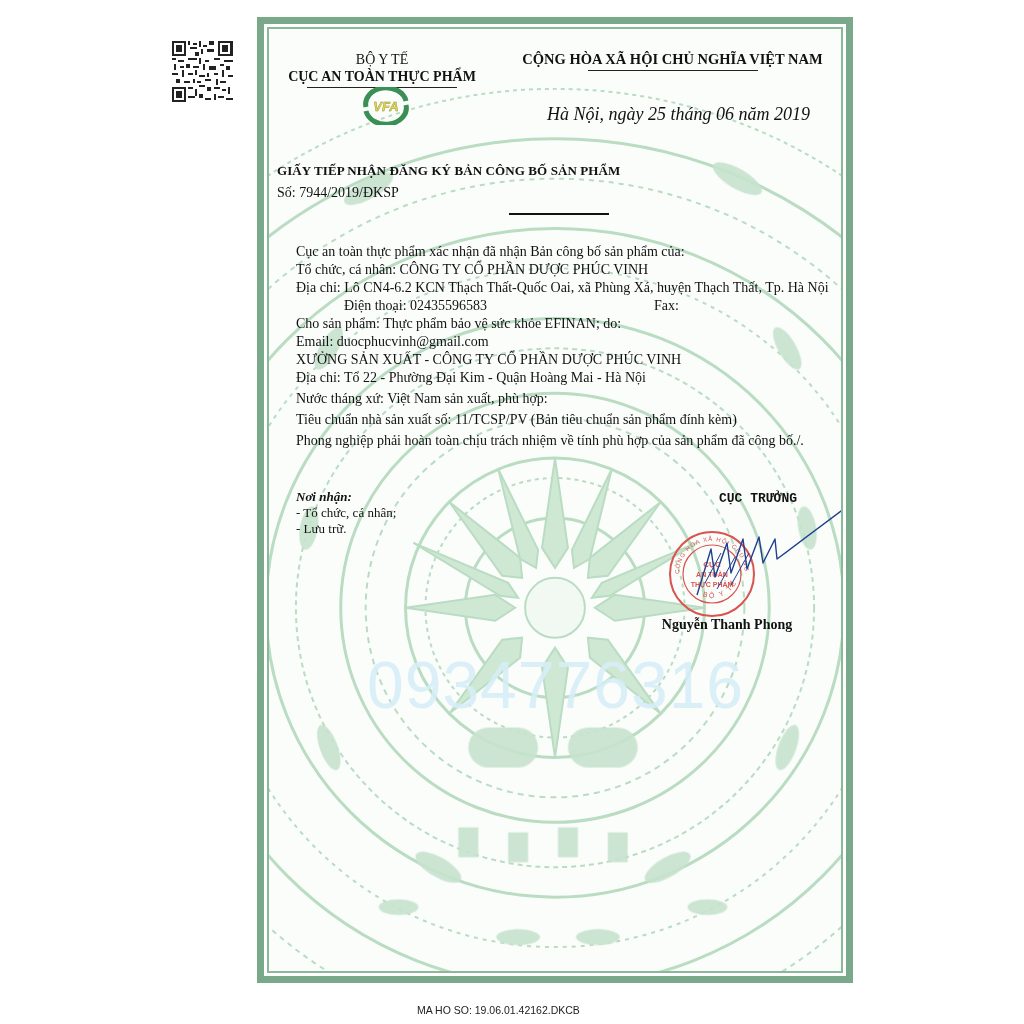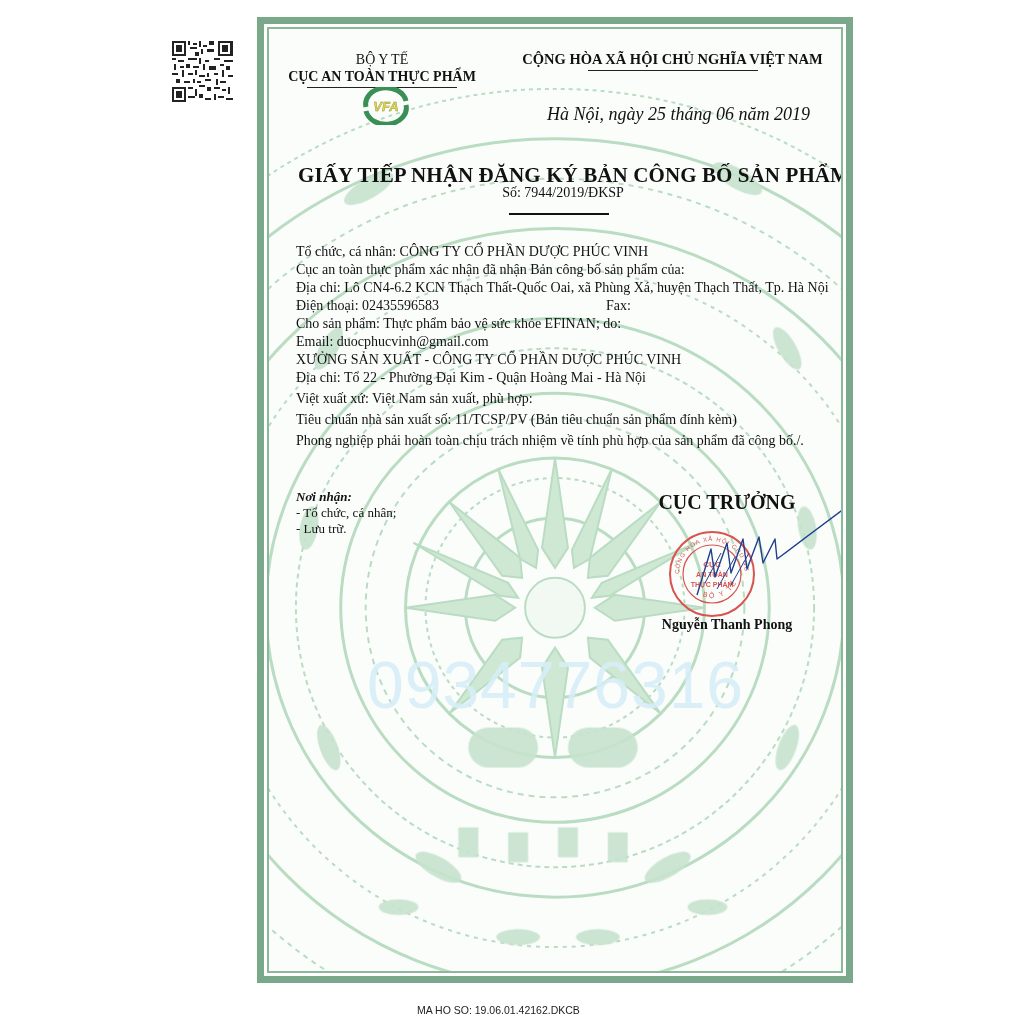--- a/index.html
+++ b/index.html
@@ -17,33 +17,33 @@
   .hdr-left .l1 { font-size:14px; line-height:17px; }
   .hdr-left .l2 { font-size:14px; line-height:17px; font-weight:bold; }
   .hdr-left .rule { width:150px; height:1px; background:#222; margin:2px auto 0; }
   .vfa-logo { position:absolute; left:83px; top:58px; width:52px; height:38px; }
   .hdr-right { position:absolute; left:218px; top:22px; width:355px; text-align:center; }
   .hdr-right .l1 { font-size:14.5px; line-height:17px; font-weight:bold; }
   .hdr-right .l2 { font-size:13px; line-height:17px; font-weight:bold; }
   .hdr-right .rule { width:170px; height:1px; background:#222; margin:2px auto 0; }
   .date { position:absolute; left:270px; top:75px; width:300px; text-align:left; font-style:italic; font-size:18px; }
 
-  .title { position:absolute; left:0; top:134px; width:100%; text-align:center; font-size:21px; font-weight:bold; letter-spacing:0.1px;margin-left:11px; }
-  .so { position:absolute; left:0; top:156px; width:100%; text-align:center; font-size:14px; }
+  .title { position:absolute; left:0; top:134px; width:100%; text-align:left; font-size:13px; font-weight:bold; letter-spacing:0.1px; }
+  .so { position:absolute; left:0; top:156px; width:100%; text-align:left; font-size:14px; }
   .so-rule { position:absolute; left:232px; top:184px; width:100px; height:2px; background:#111; }
 
   .body { position:absolute; left:19px; top:214px; width:560px; font-size:14px; line-height:18px; }
   .body .row { white-space:nowrap; }
   .body .row.wrap { white-space:normal; }
   .fax { position:absolute; left:310px; }
   .gap { height:3px; }
 
   .noinhan { position:absolute; left:19px; top:460px; font-size:13px; line-height:16px; }
   .noinhan .t { font-weight:bold; font-style:italic; }
-  .cuctruong { position:absolute; left:380px; top:462px; width:140px; text-align:center; font-weight:bold; font-size:20px; }
+  .cuctruong { position:absolute; left:380px; top:462px; width:140px; text-align:right; font-weight:bold; font-size:13px;font-family:Liberation Mono, monospace; }
   .stamp { position:absolute; left:390px; top:500px; width:90px; height:90px; }
   .signature { position:absolute; left:410px; top:468px; width:170px; height:110px; }
   .signer { position:absolute; left:370px; top:588px; width:160px; text-align:center; font-weight:bold; font-size:14px; }
 
   .watermark { position:absolute; left:90px; top:618px; font-family:"Liberation Sans", sans-serif; font-size:66px; color:#d6eef7; opacity:0.9; letter-spacing:1px; }
 
   .footer-code { position:absolute; left:417px; top:1004px; font-family:"Liberation Sans", sans-serif; font-size:10.5px; color:#222; }
 </style>
 </head>
 <body>
@@ -193,33 +193,33 @@
           <div class="l1">CỘNG HÒA XÃ HỘI CHỦ NGHĨA VIỆT NAM</div>
           <div class="rule"></div>
         </div>
         <div class="date">Hà Nội, ngày 25 tháng 06 năm 2019</div>
 
         <div class="title">GIẤY TIẾP NHẬN ĐĂNG KÝ BẢN CÔNG BỐ SẢN PHẨM</div>
         <div class="so">Số: 7944/2019/ĐKSP</div>
         <div class="so-rule"></div>
 
         <div class="body">
+          <div class="row">Cục an toàn thực phẩm xác nhận đã nhận Bản công bố sản phẩm của:</div>
           <div class="row">Tổ chức, cá nhân: CÔNG TY CỔ PHẦN DƯỢC PHÚC VINH</div>
-          <div class="row">Cục an toàn thực phẩm xác nhận đã nhận Bản công bố sản phẩm của:</div>
           <div class="row wrap">Địa chỉ: Lô CN4-6.2 KCN Thạch Thất-Quốc Oai, xã Phùng Xá, huyện Thạch Thất, Tp. Hà Nội</div>
-          <div class="row" style="position:relative;">
+          <div class="row" style="position:relative;margin-left:48px;">
             <span>Điện thoại: 02435596583</span>
             <span class="fax">Fax:</span>
           </div>
           <div class="row">Cho sản phẩm: Thực phẩm bảo vệ sức khỏe EFINAN; do:</div>
           <div class="row">Email: duocphucvinh@gmail.com</div>
           <div class="row">XƯỞNG SẢN XUẤT - CÔNG TY CỔ PHẦN DƯỢC PHÚC VINH</div>
           <div class="row">Địa chỉ: Tổ 22 - Phường Đại Kim - Quận Hoàng Mai - Hà Nội</div>
           <div class="gap"></div>
-          <div class="row">Việt xuất xứ: Việt Nam sản xuất, phù hợp:</div>
+          <div class="row">Nước tháng xứ: Việt Nam sản xuất, phù hợp:</div>
           <div class="gap"></div>
           <div class="row">Tiêu chuẩn nhà sản xuất số: 11/TCSP/PV (Bản tiêu chuẩn sản phẩm đính kèm)</div>
           <div class="gap"></div>
           <div class="row">Phong nghiệp phải hoàn toàn chịu trách nhiệm về tính phù hợp của sản phẩm đã công bố./.</div>
         </div>
 
         <div class="noinhan">
           <div class="t">Nơi nhận:</div>
           <div>- Tổ chức, cá nhân;</div>
           <div>- Lưu trữ.</div>

